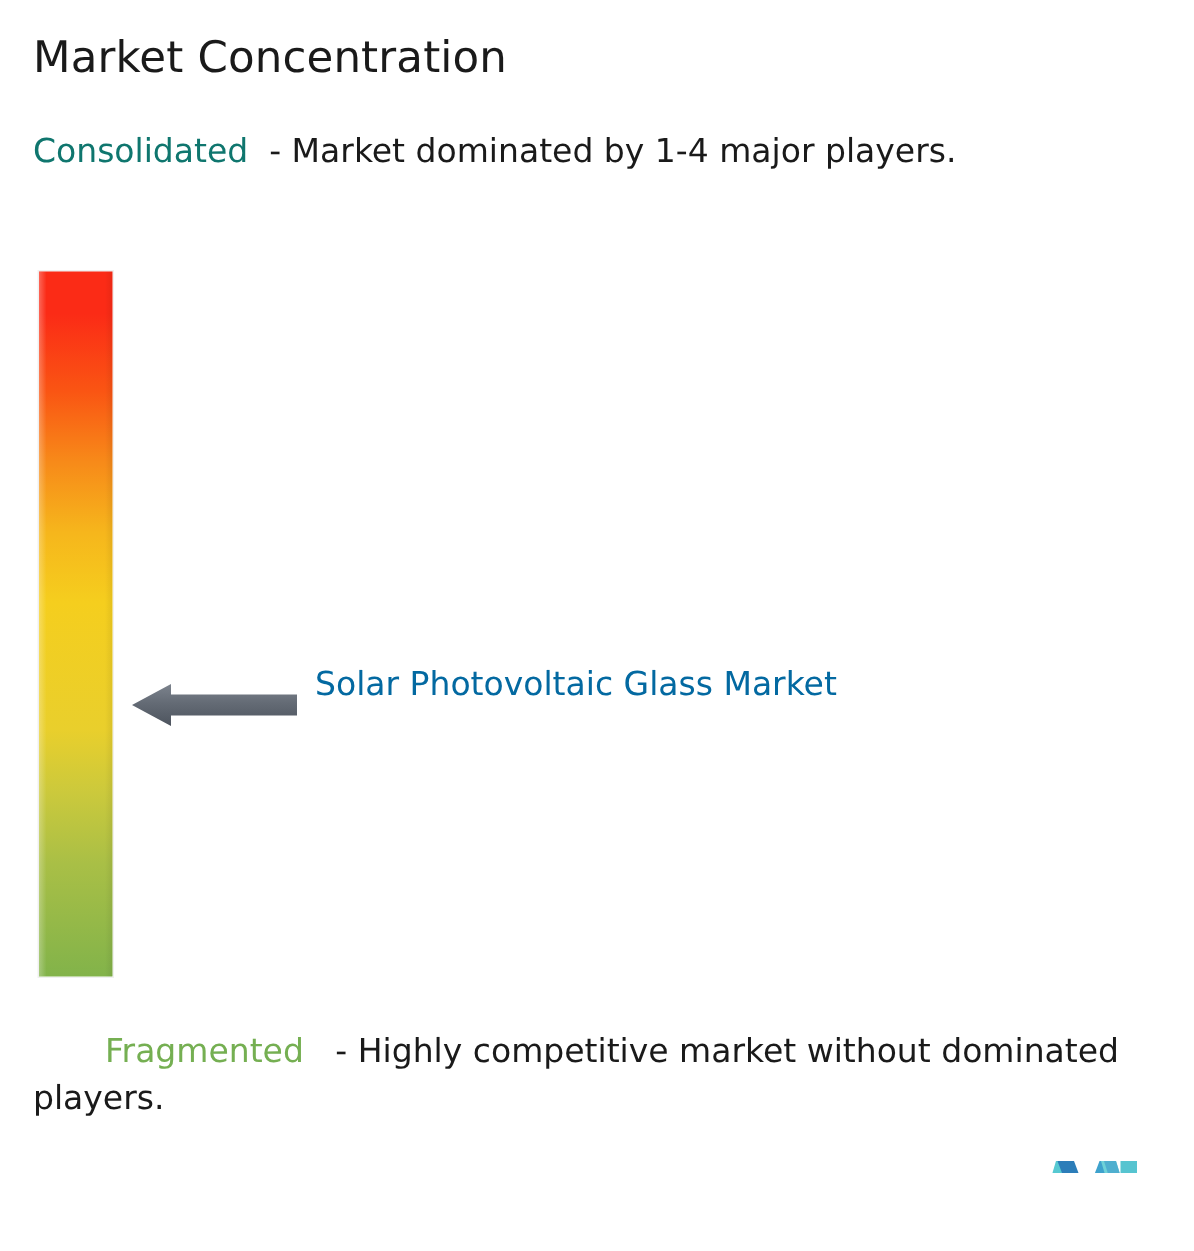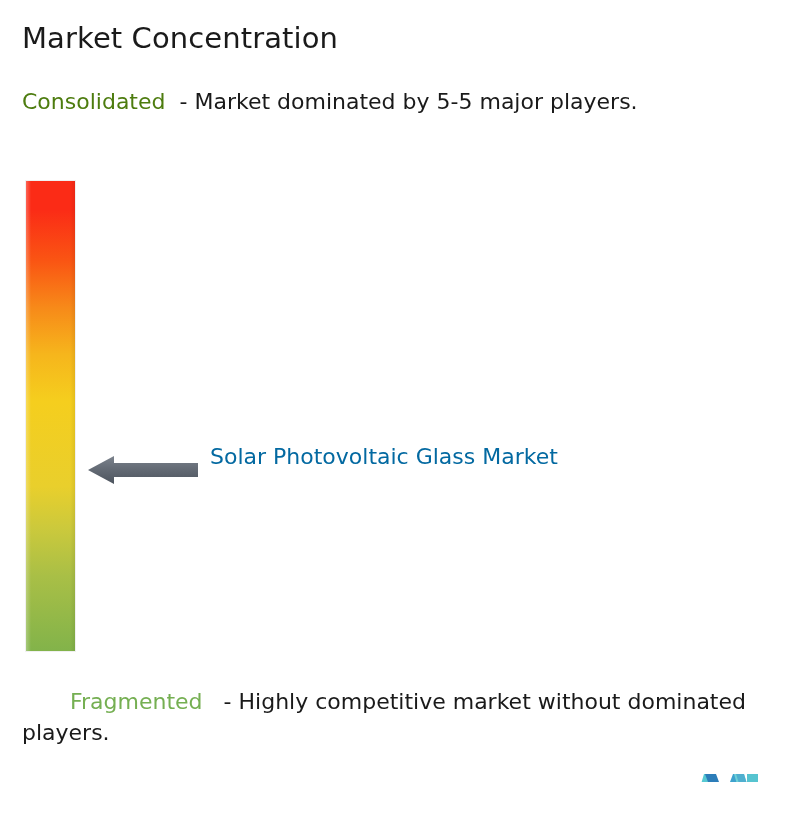--- a/index.html
+++ b/index.html
@@ -137,21 +137,21 @@
   }
 </style>
 </head>
 <body>
 
 <div id="page">
 
   <div class="page-title">Market Concentration</div>
 
   <div class="legend-line legend-top">
-    <span class="tag-consolidated" style="color: #4d7c0f;">Consolidated</span><span class="legend-sep">  </span><span>- Market dominated by 5-5 major players.</span>
+    <span class="tag-consolidated" style="color: #0f766e;">Consolidated</span><span class="legend-sep">  </span><span>- Market dominated by 1-4 major players.</span>
   </div>
 
   <div class="gradient-bar" style="background: linear-gradient(rgb(251, 43, 22) 0%, rgb(251, 43, 22) 6%, rgb(250, 85, 19) 17%, rgb(247, 138, 25) 27%, rgb(246, 182, 28) 37%, rgb(245, 206, 30) 47%, rgb(233, 207, 44) 65%, rgb(203, 201, 60) 74%, rgb(169, 191, 70) 84%, rgb(130, 179, 74) 100%);">
     <div class="bar-shade-left"></div>
     <div class="bar-shade-right"></div>
   </div>
 
   <svg class="pointer-arrow" viewBox="0 0 110 32">
     <defs>
       <linearGradient id="arrowGrad" x1="0" y1="0" x2="0" y2="1">

